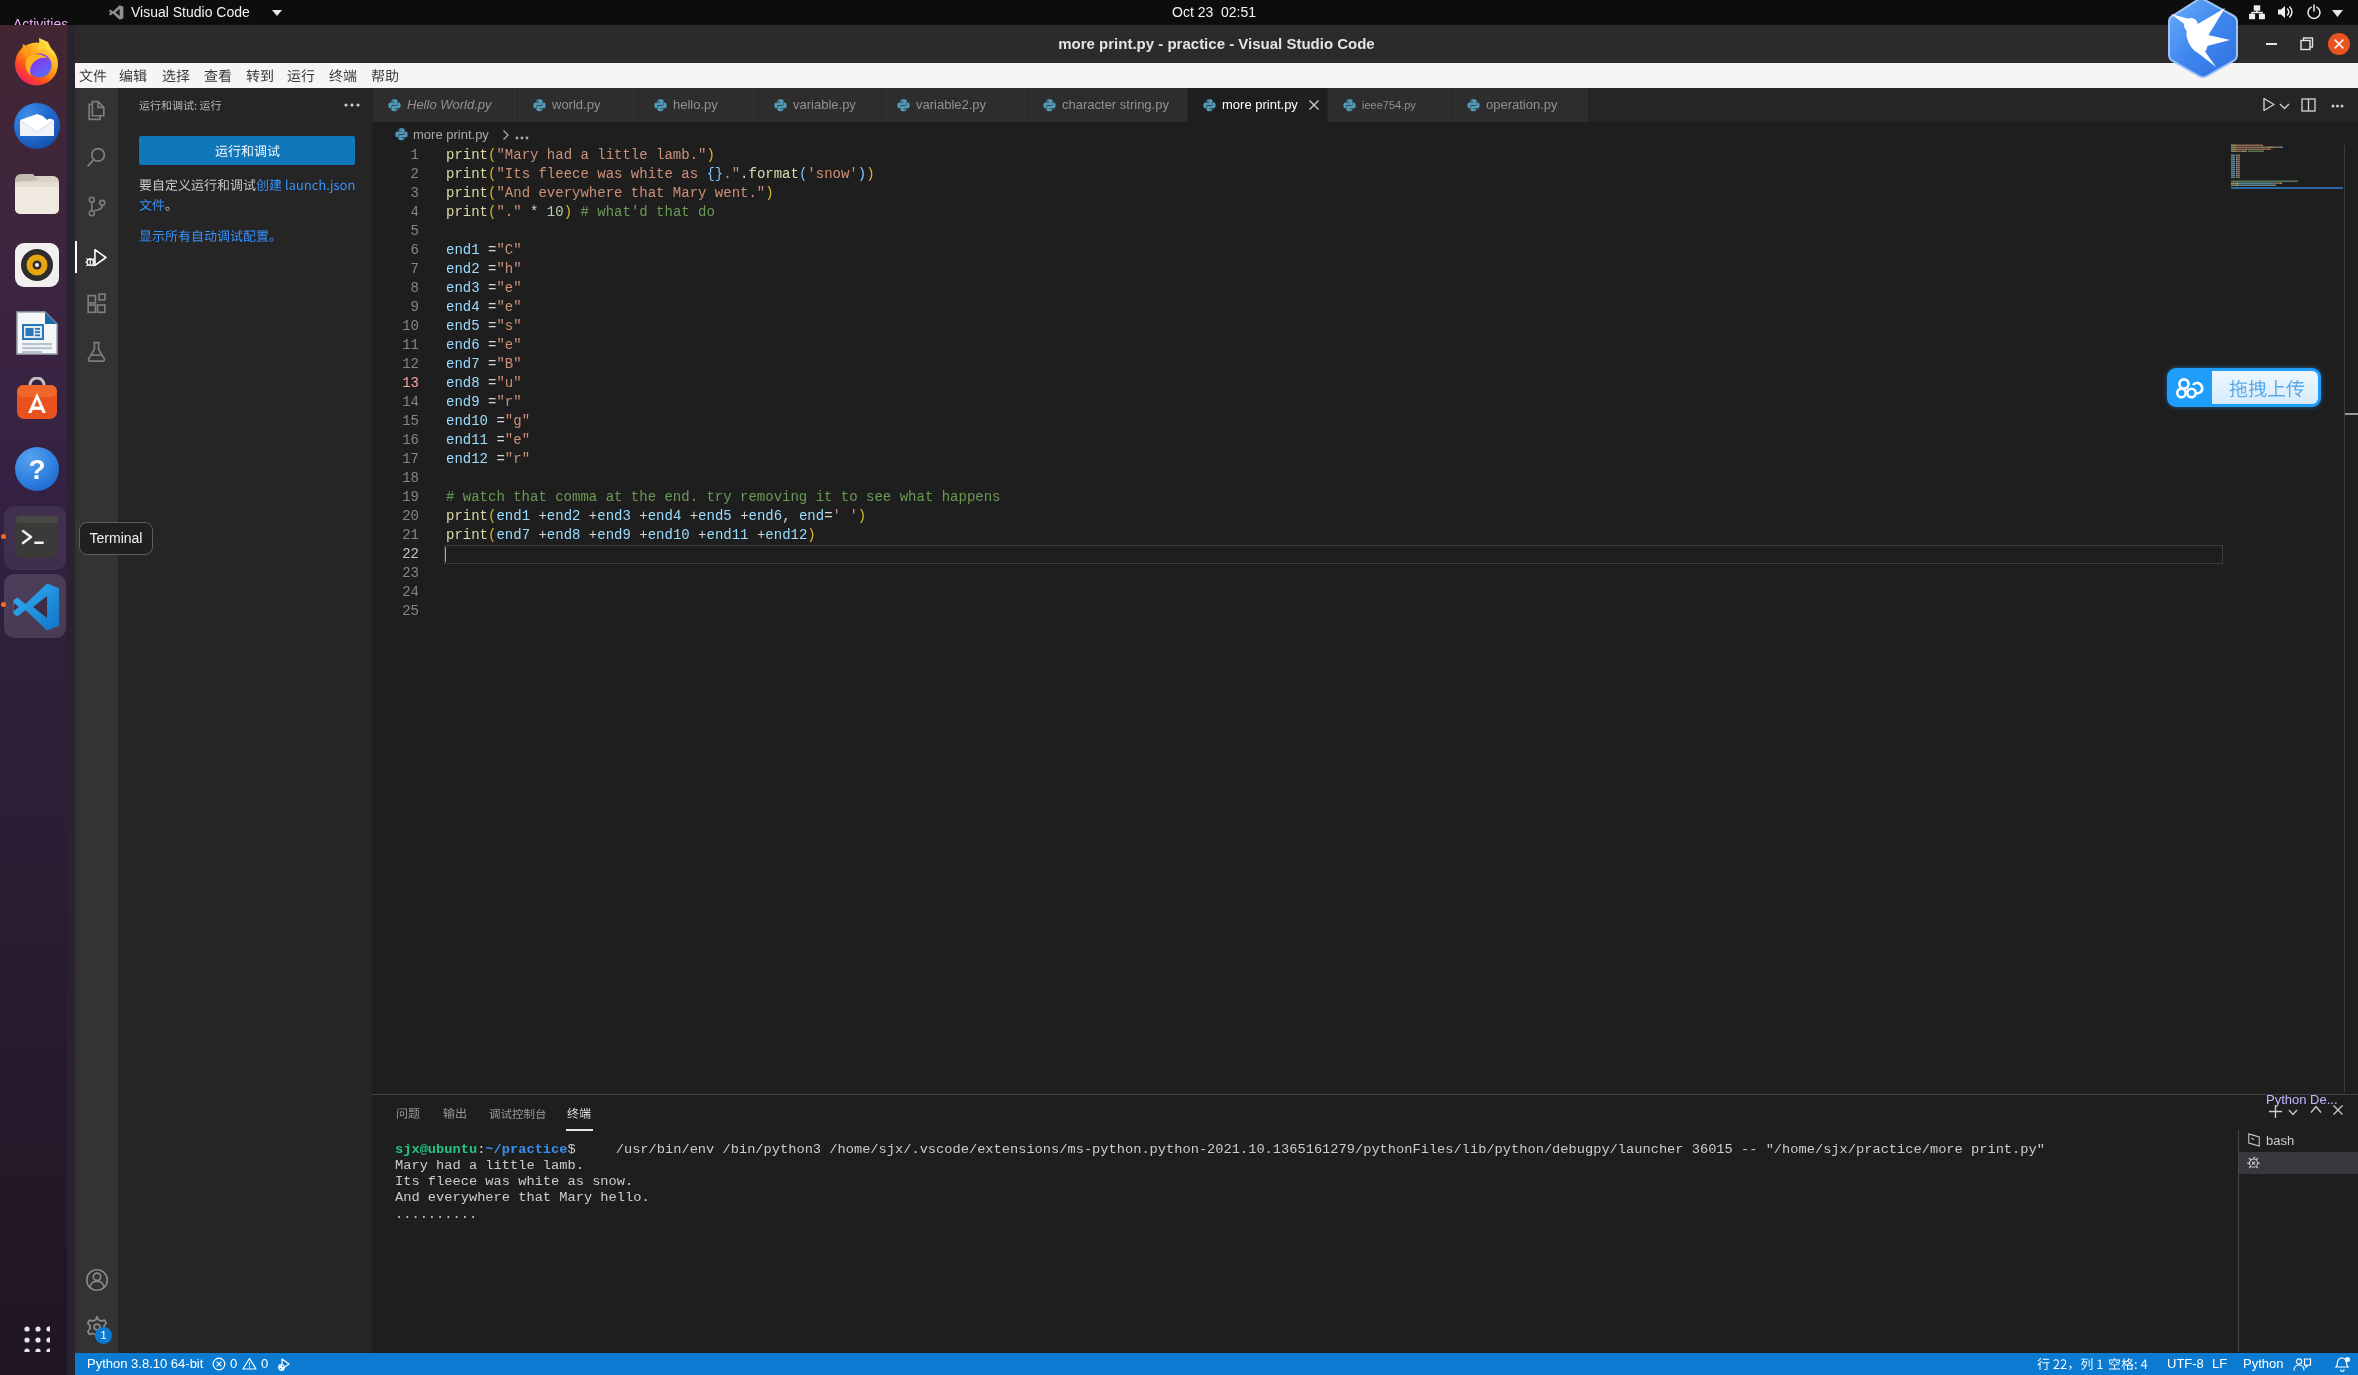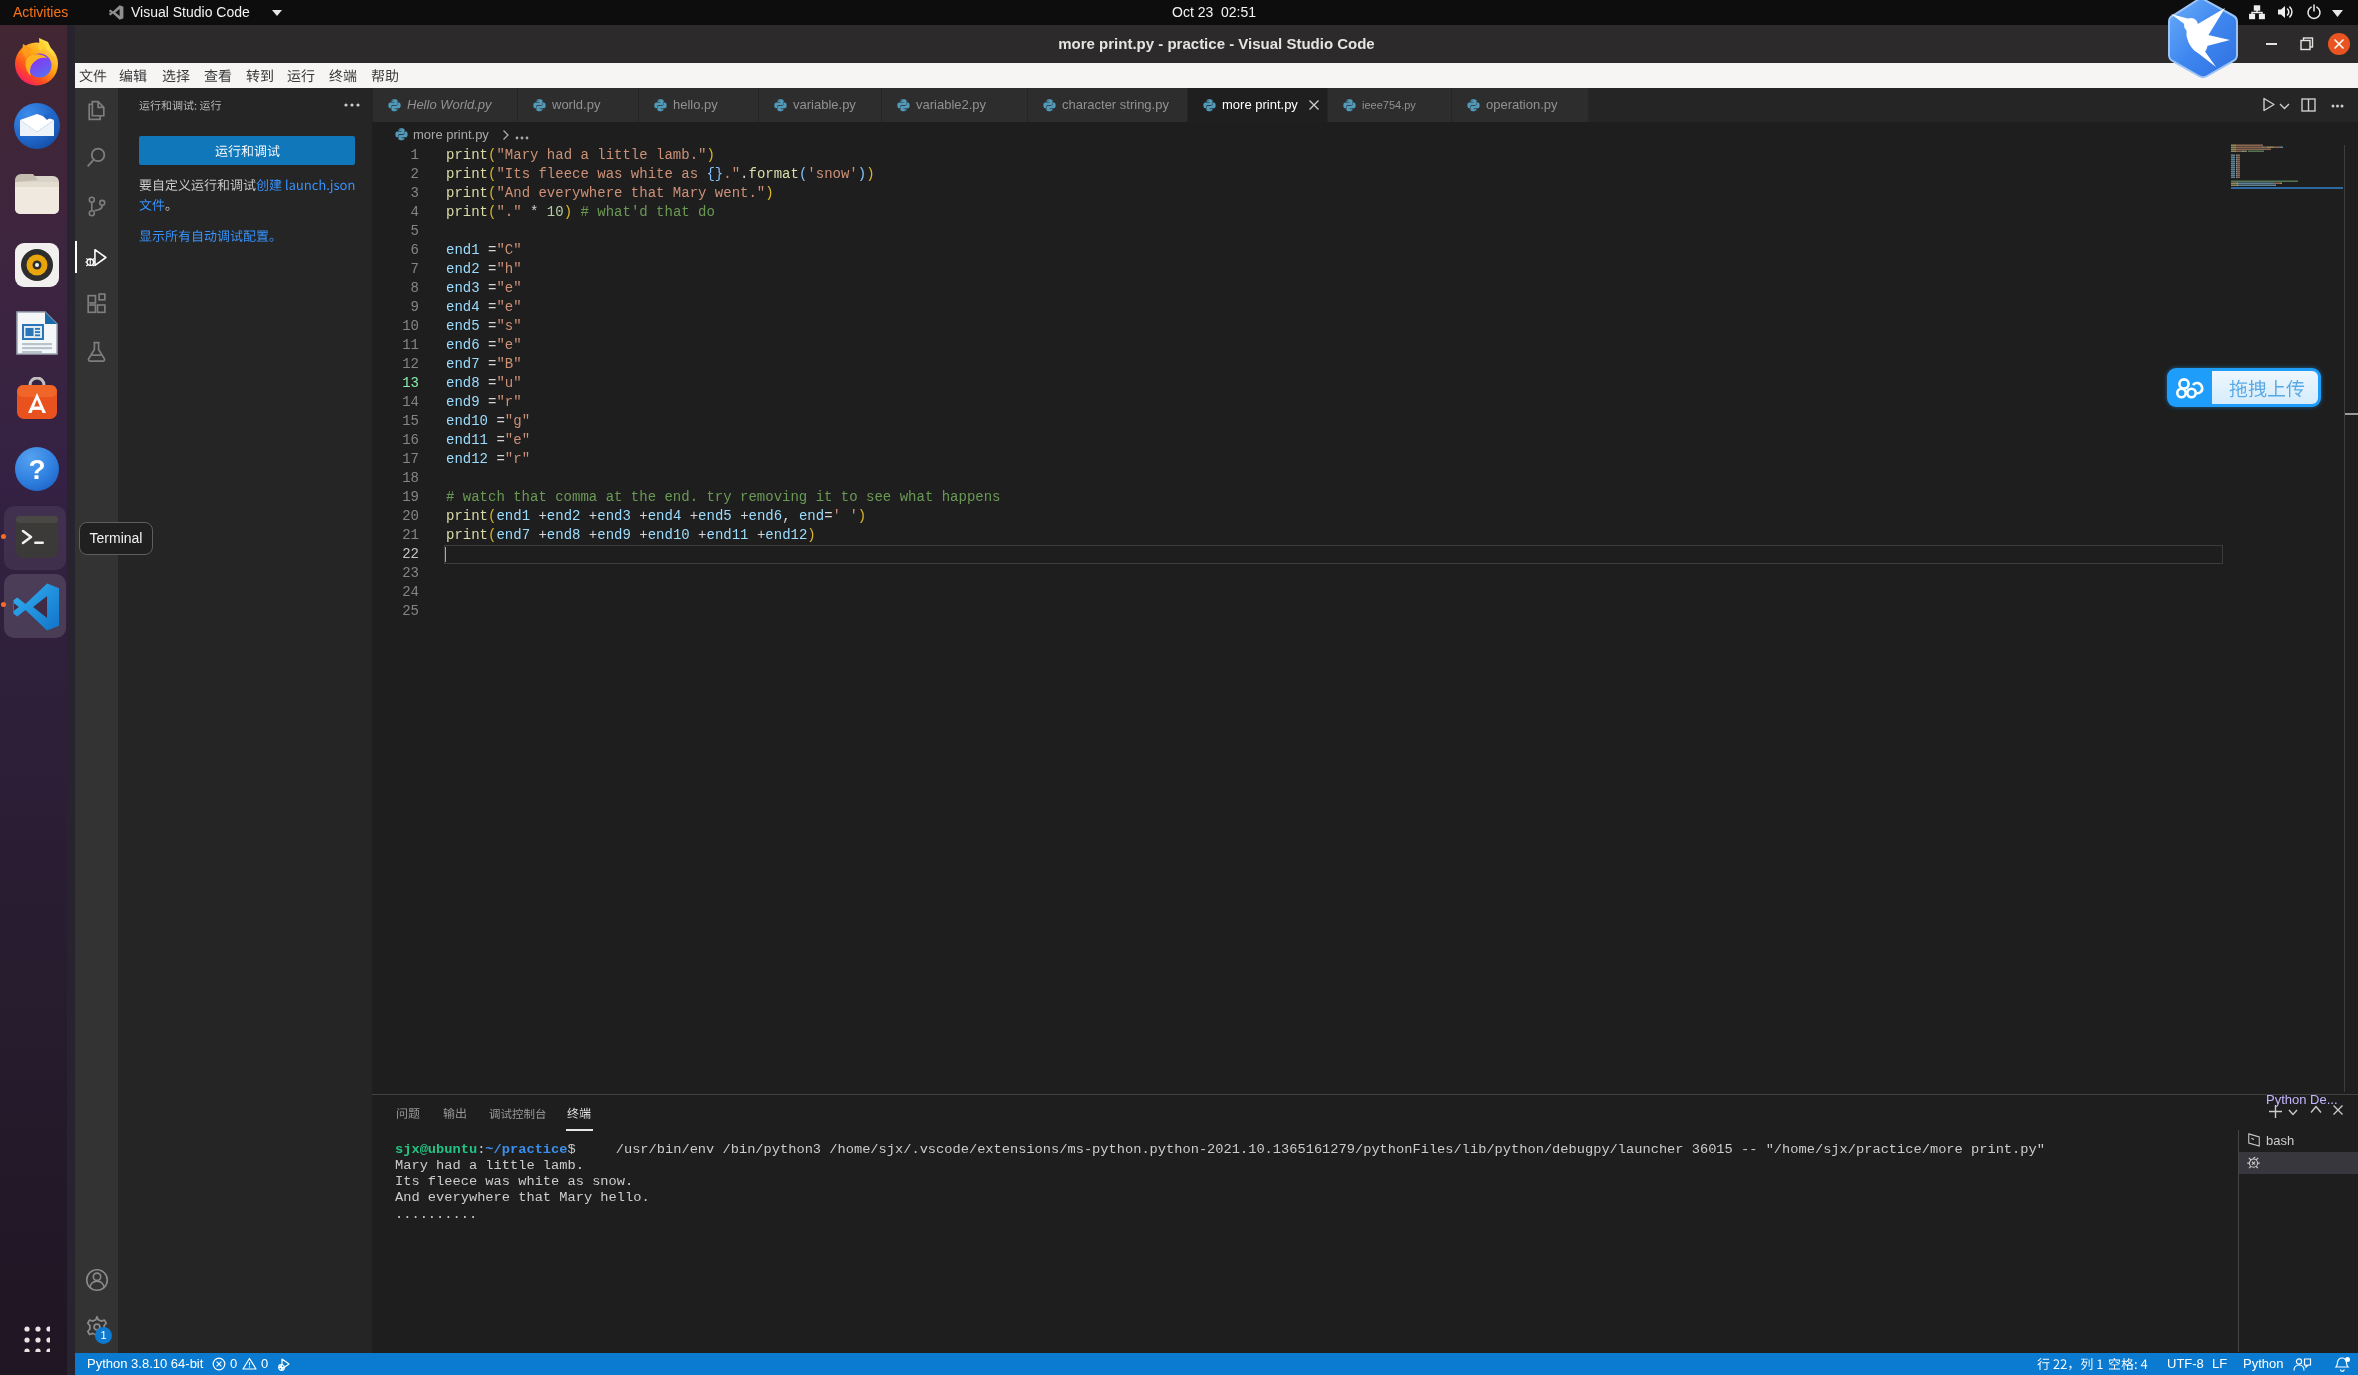--- a/index.html
+++ b/index.html
@@ -4,21 +4,21 @@
 html,body{width:2358px;height:1375px;background:#1e1e1e;overflow:hidden;
   font-family:"Liberation Sans",sans-serif;}
 .abs{position:absolute}
 .mono{font-family:"Liberation Mono",monospace}
 
 .k{color:#dcdcaa}.g{color:#d9b42c}.s{color:#ce9178}.b{color:#83c3f7}
 .v{color:#9cdcfe}.w{color:#d4d4d4}.n{color:#b5cea8}.c{color:#6a9955}
 </style></head>
 <body>
 <div class="abs" style="left:0;top:0;width:2358px;height:25px;background:#0d0d0d"></div>
-<div class="abs" style="left:13px;top:4px;font-size:14px;color:#f97316">Activities</div>
+<div class="abs" style="left:13px;top:16px;font-size:14px;color:#f0abfc">Activities</div>
 <svg class="abs" style="left:109px;top:5px" width="15" height="15" viewBox="0 0 100 100">
     <polygon points="71,1 96,11 96,89 71,99 26,56 9,70 1,64 1,36 9,30 26,44" fill="#8f8f8f"></polygon>
     <polygon points="71,27 42,50 71,73" fill="#0d0d0d"></polygon>
     <polygon points="2,42 12,50 2,58" fill="#0d0d0d"></polygon>
   </svg>
 <div class="abs" style="left:131px;top:4px;font-size:14px;color:#f3f3f3">Visual Studio Code</div>
 <svg class="abs" style="left:271px;top:9px" width="12" height="8">
     <polygon points="1,1 11,1 6,7" fill="#e8e8e8"></polygon>
   </svg>
 <div class="abs" style="left:1172px;top:4px;width:90px;font-size:14px;color:#f3f3f3">Oct 23&nbsp; 02:51</div>
@@ -385,21 +385,21 @@
       <div style="color:#858585">3</div>
       <div style="color:#858585">4</div>
       <div style="color:#858585">5</div>
       <div style="color:#858585">6</div>
       <div style="color:#858585">7</div>
       <div style="color:#858585">8</div>
       <div style="color:#858585">9</div>
       <div style="color:#858585">10</div>
       <div style="color:#858585">11</div>
       <div style="color:#858585">12</div>
-      <div style="color:#86efac">13</div>
+      <div style="color:#fca5a5">13</div>
       <div style="color:#858585">14</div>
       <div style="color:#858585">15</div>
       <div style="color:#858585">16</div>
       <div style="color:#858585">17</div>
       <div style="color:#858585">18</div>
       <div style="color:#858585">19</div>
       <div style="color:#858585">20</div>
       <div style="color:#858585">21</div>
       <div style="color:#c6c6c6">22</div>
       <div style="color:#858585">23</div>

